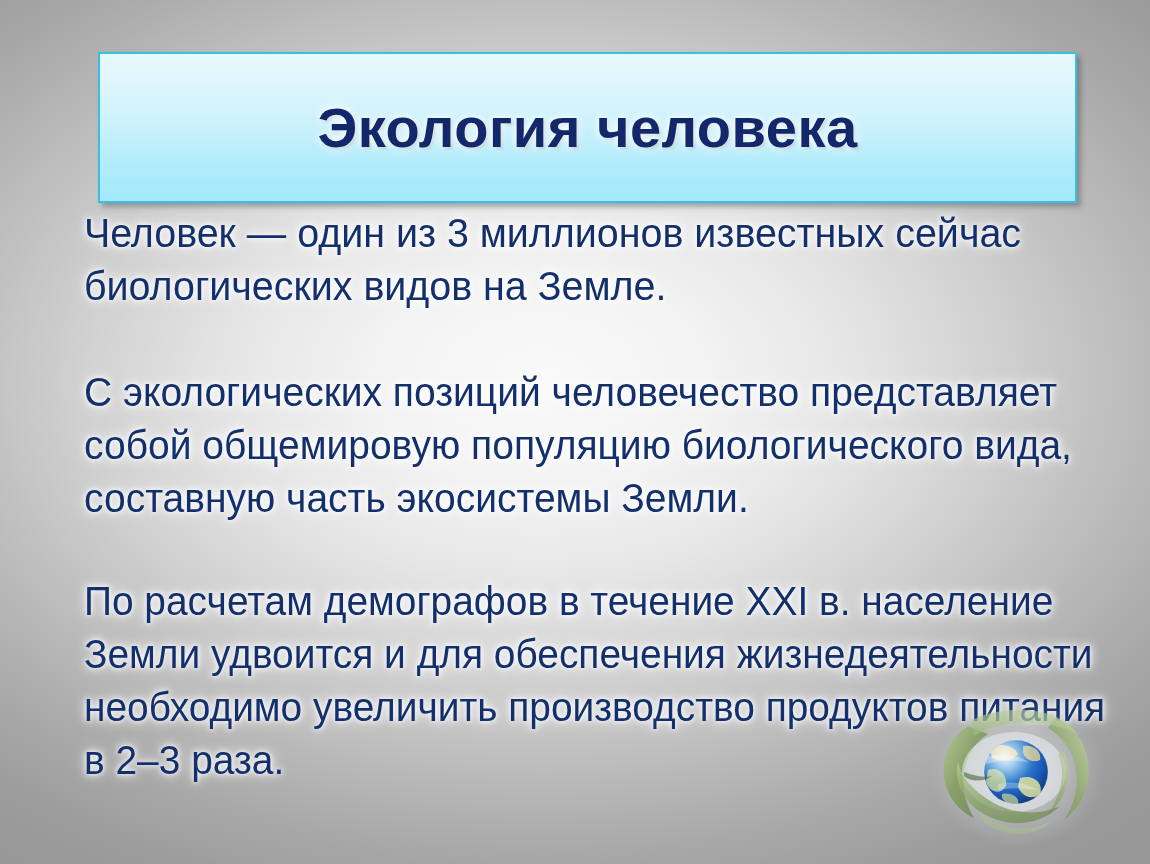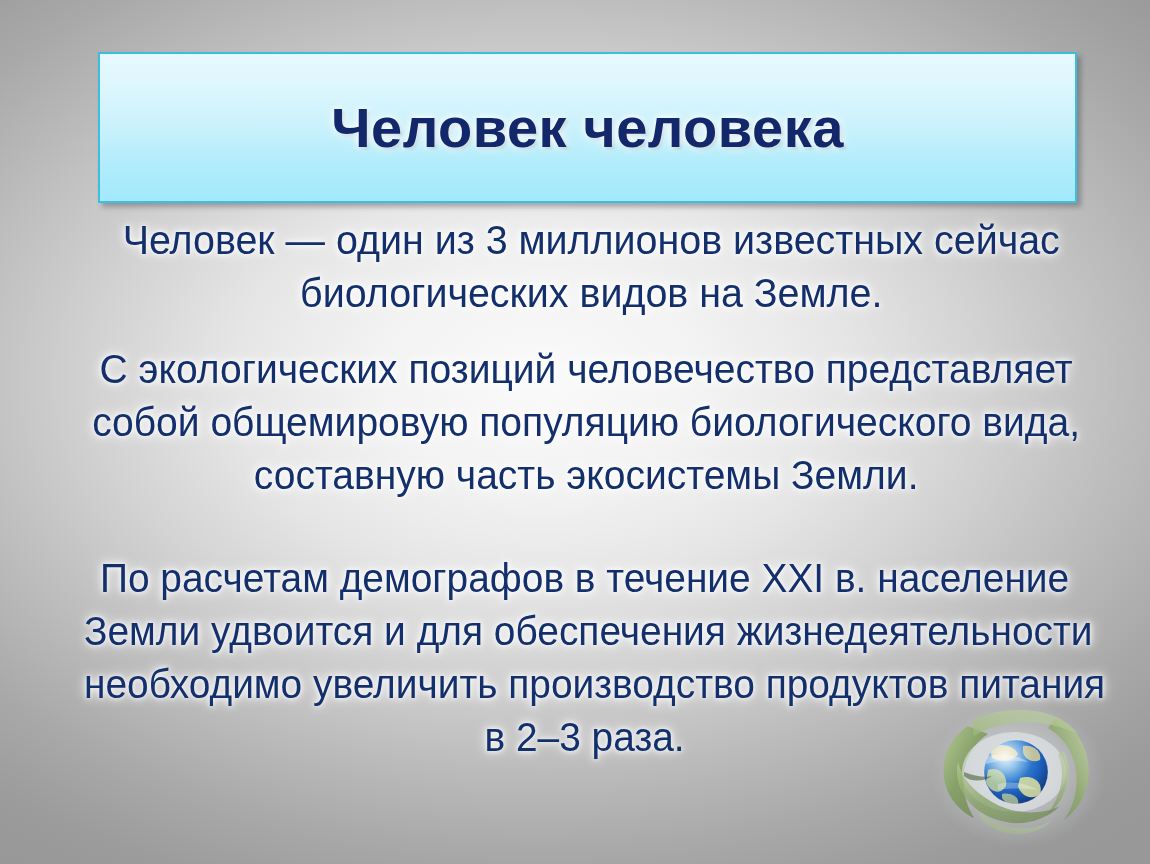--- a/index.html
+++ b/index.html
@@ -65,23 +65,22 @@
     text-shadow:
        0 0 6px rgba(255,255,255,0.95),
        0 0 12px rgba(255,255,255,0.8),
        2px 2px 3px rgba(120,130,140,0.45);
   }
 
   
   #body-text {
     position: absolute;
     left: 84px;
-    top: 214px;
+    top: 207px;
     width: 1030px;
-    text-align: center;
   }
 
   .para {
     font-family: "Liberation Sans", "DejaVu Sans", sans-serif;
     font-weight: normal;
     font-size: 40px;
     line-height: 53px;
     color: #14306c;
     margin: 0;
     text-shadow:
@@ -89,21 +88,21 @@
       0 0 10px rgba(255,255,255,0.9),
       0 0 16px rgba(255,255,255,0.65);
   }
 
   .para .line {
     display: block;
     white-space: nowrap;
   }
 
   #para-1 { margin-bottom: 0; }
-  #para-2 { margin-top: 23px; }
+  #para-2 { margin-top: 53px; }
   #para-3 { margin-top: 50px; }
 
   
   #para-1 .line { transform: scaleX(0.985); transform-origin: left center; }
   #para-2 .line { transform: scaleX(0.975); transform-origin: left center; }
   #para-3 .line { transform: scaleX(0.972); transform-origin: left center; }
 
   
   #eco-graphic {
     position: absolute;
@@ -113,21 +112,21 @@
     height: 160px;
     pointer-events: none;
   }
 </style>
 </head>
 <body>
 
 <div id="slide">
 
   <div id="title-box">
-    <div id="title-text">Человек человека</div>
+    <div id="title-text">Экология человека</div>
   </div>
 
   <div id="body-text">
 
     <p class="para" id="para-1">
       <span class="line">Человек — один из 3 миллионов известных сейчас</span>
       <span class="line">биологических видов на Земле.</span>
     </p>
 
     <p class="para" id="para-2">

